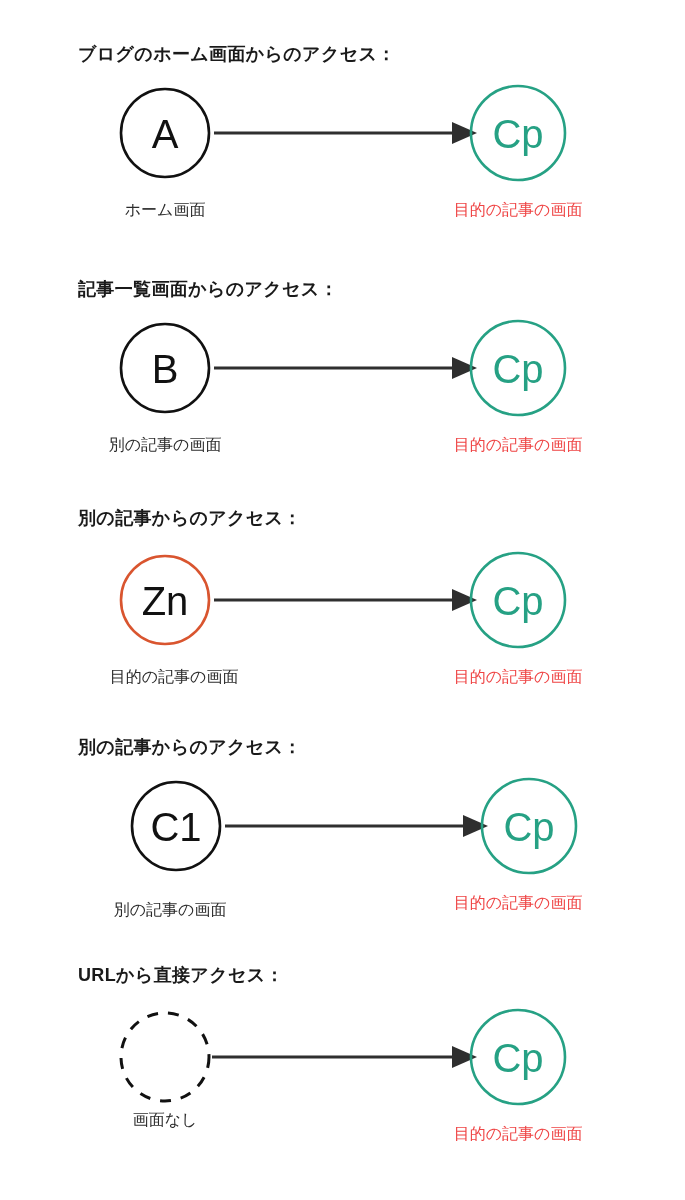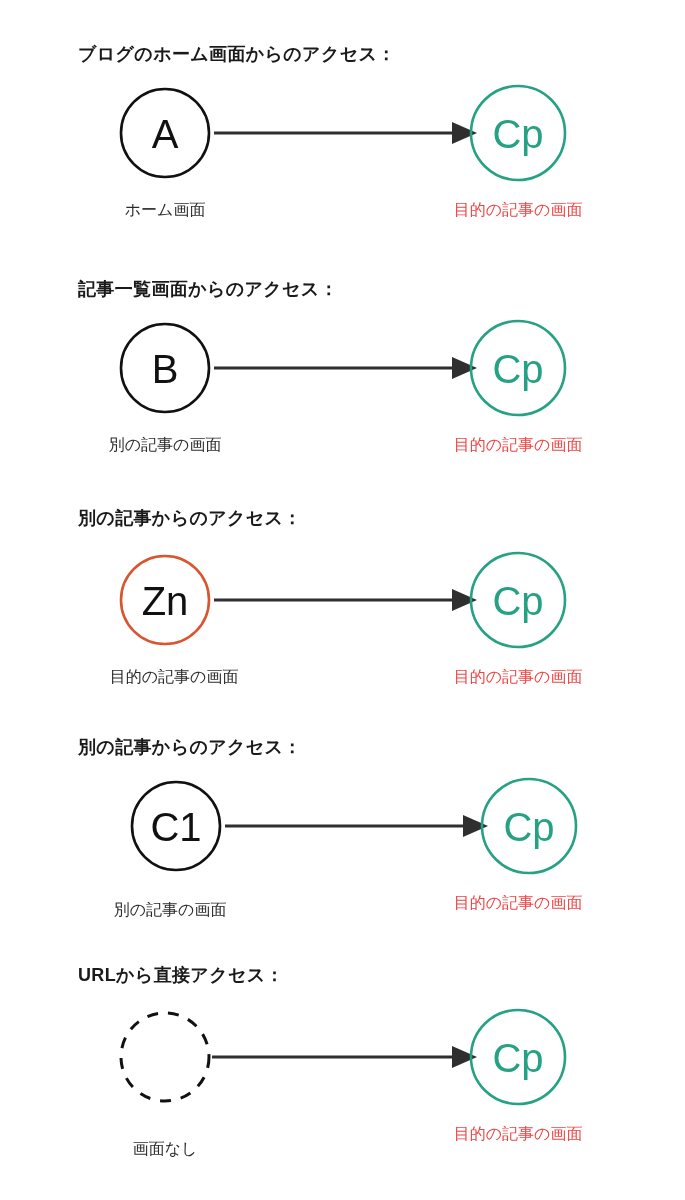--- a/index.html
+++ b/index.html
@@ -153,18 +153,18 @@
     <div class="section-heading">URLから直接アクセス：</div>
     <div class="row-canvas" style="top:30px;">
       <svg width="685" height="140" viewBox="0 0 685 140" aria-hidden="true">
         <line class="arrow-line" x1="212" y1="64" x2="452" y2="64"></line>
         <polygon class="arrow-head" points="452,53 477,64 452,75"></polygon>
         <circle class="circle-dashed" cx="165" cy="64" r="44"></circle>
         <text class="glyph glyph-black" x="165" y="65"></text>
         <circle class="circle-teal" cx="518" cy="64" r="47"></circle>
         <text class="glyph glyph-teal" x="518" y="65">Cp</text>
       </svg>
-      <div class="node-label" style="left:165px; top:146px;">画面なし</div>
+      <div class="node-label" style="left:165px; top:117px;">画面なし</div>
       <div class="node-label target-label" style="left:518px; top:131px;">目的の記事の画面</div>
     </div>
   </div>
 
 </div>
 
 </body></html>

